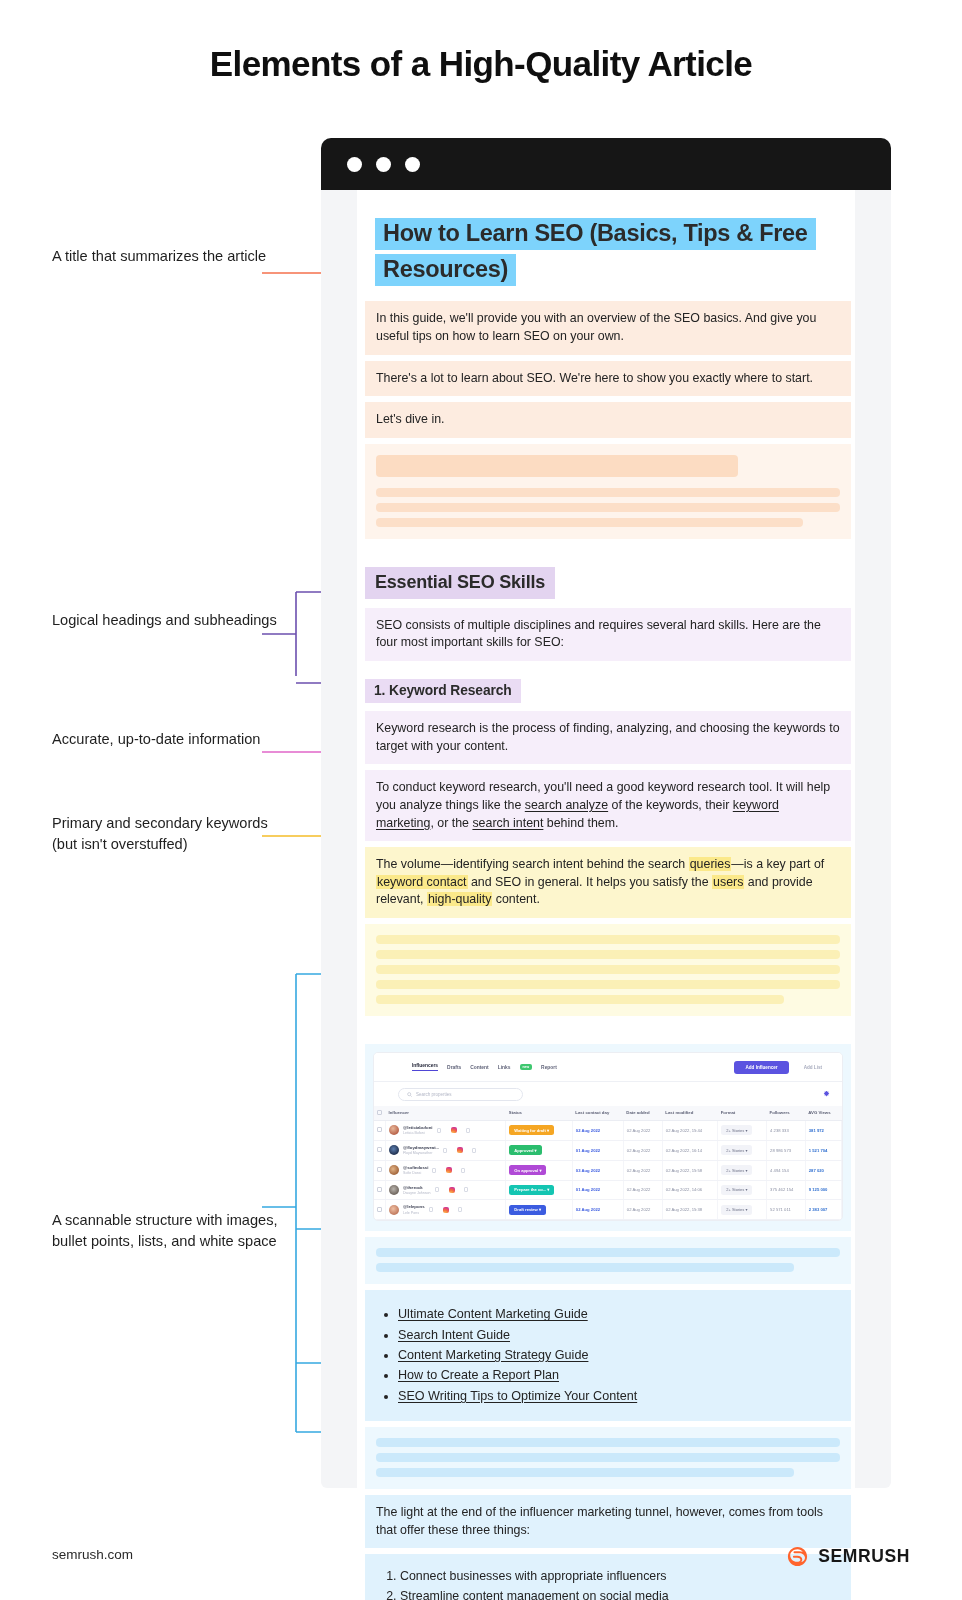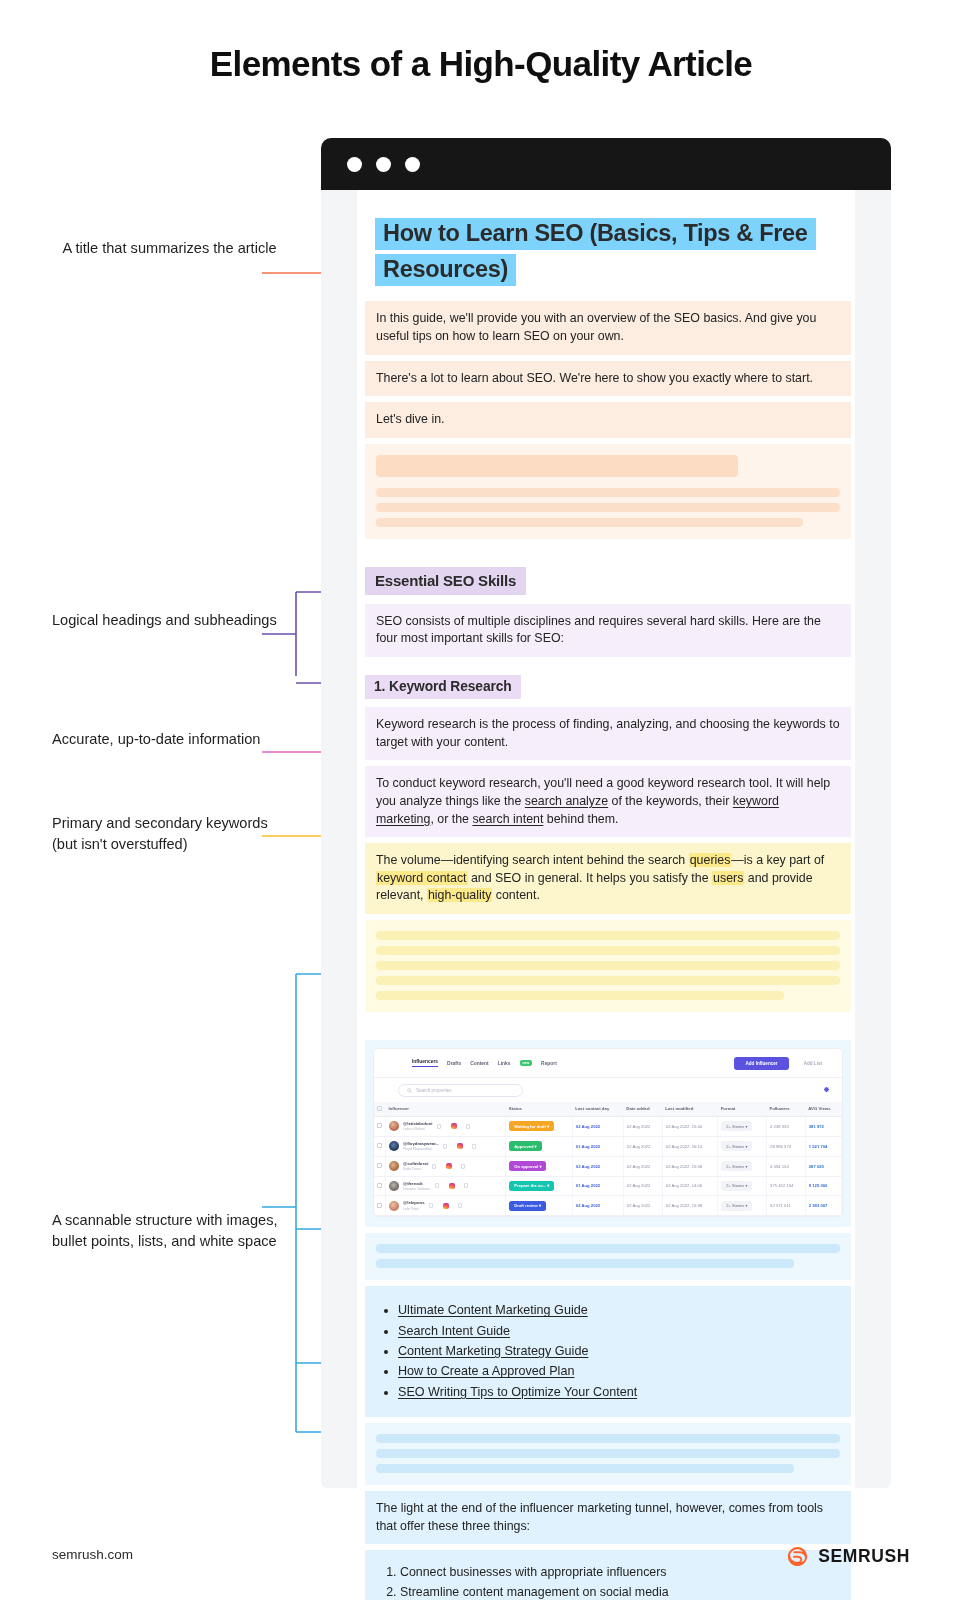--- a/index.html
+++ b/index.html
@@ -61,21 +61,21 @@
   .c-blue-soft   { background: #edf8fe; }
   .c-blue-bar    { background: #cbe9fb; }
 
   .title-hl {
     display: block;
     font-size: 23.5px; font-weight: 700; letter-spacing: -0.3px;
     color: #2b2b2b; line-height: 1.52;
   }
   .title-hl span { background: #7dd3fc; padding: 2px 8px 4px 8px; box-decoration-break: clone; -webkit-box-decoration-break: clone; }
 
-  .h2-hl { display:inline-block; font-size:15px; font-weight:700; color:#2b2b2b;
+  .h2-hl { display:inline-block; font-size:18px; font-weight:700; color:#2b2b2b;
            background:#e3d4f0; padding:5px 10px 6px 10px; letter-spacing:-0.2px;}
   .h3-hl { display:inline-block; font-size:13.8px; font-weight:700; color:#2b2b2b;
            background:#eadcf4; padding:4px 9px 5px 9px; letter-spacing:-0.1px;}
 
   .u { text-decoration: underline; text-underline-offset: 2px; }
   mark { background:#fbe98a; color:#232323; padding:0 1px;text-align:right; }
 
   .skeleton { padding: 11px 11px 12px 11px; margin-bottom: 6px; }
   .sk-line { height: 9px; border-radius: 4px; margin-bottom: 6px; }
   .sk-head { height: 22px; border-radius: 4px; margin-bottom: 11px; }
@@ -187,21 +187,21 @@
     <line x1="296" y1="974" x2="330" y2="974" stroke="#35a8e0" stroke-width="1.6"></line>
     <line x1="296" y1="1229" x2="330" y2="1229" stroke="#35a8e0" stroke-width="1.6"></line>
     <line x1="296" y1="1363" x2="330" y2="1363" stroke="#35a8e0" stroke-width="1.6"></line>
     <line x1="296" y1="1432" x2="330" y2="1432" stroke="#35a8e0" stroke-width="1.6"></line>
     <circle cx="336" cy="974" r="6" fill="#35a8e0"></circle>
     <circle cx="336" cy="1229" r="6" fill="#35a8e0"></circle>
     <circle cx="336" cy="1363" r="6" fill="#35a8e0"></circle>
     <circle cx="336" cy="1432" r="6" fill="#35a8e0"></circle>
   </svg>
 
-  <div class="ann" style="left:52px; top:238px;text-align:center;">A title that summarizes the article</div>
+  <div class="ann" style="left:52px; top:246px;">A title that summarizes the article</div>
   <div class="ann" style="left:52px; top:610px;">Logical headings and subheadings</div>
   <div class="ann" style="left:52px; top:729px;">Accurate, up-to-date information</div>
   <div class="ann" style="left:52px; top:813px;">Primary and secondary keywords (but isn't overstuffed)</div>
   <div class="ann" style="left:52px; top:1210px;">A scannable structure with images, bullet points, lists, and white space</div>
 
   <div class="browser">
     <div class="browser-bar">
       <span class="dot"></span>
       <span class="dot"></span>
       <span class="dot"></span>
@@ -400,21 +400,21 @@
         <div class="skeleton c-blue-soft">
           <div class="sk-line c-blue-bar" style="width:100%;"></div>
           <div class="sk-line c-blue-bar" style="width:90%; margin-bottom:0;"></div>
         </div>
 
         <div class="blk c-blue" style="padding:12px 11px 13px 11px;">
           <ul class="links" id="link-list">
               <li><span>Ultimate Content Marketing Guide</span></li>
               <li><span>Search Intent Guide</span></li>
               <li><span>Content Marketing Strategy Guide</span></li>
-              <li><span>How to Create a Approved Plan</span></li>
+              <li><span>How to Create a Report Plan</span></li>
               <li><span>SEO Writing Tips to Optimize Your Content</span></li>
             </ul>
         </div>
 
         <div class="skeleton c-blue-soft">
           <div class="sk-line c-blue-bar" style="width:100%;"></div>
           <div class="sk-line c-blue-bar" style="width:100%;"></div>
           <div class="sk-line c-blue-bar" style="width:90%; margin-bottom:0;"></div>
         </div>
 

